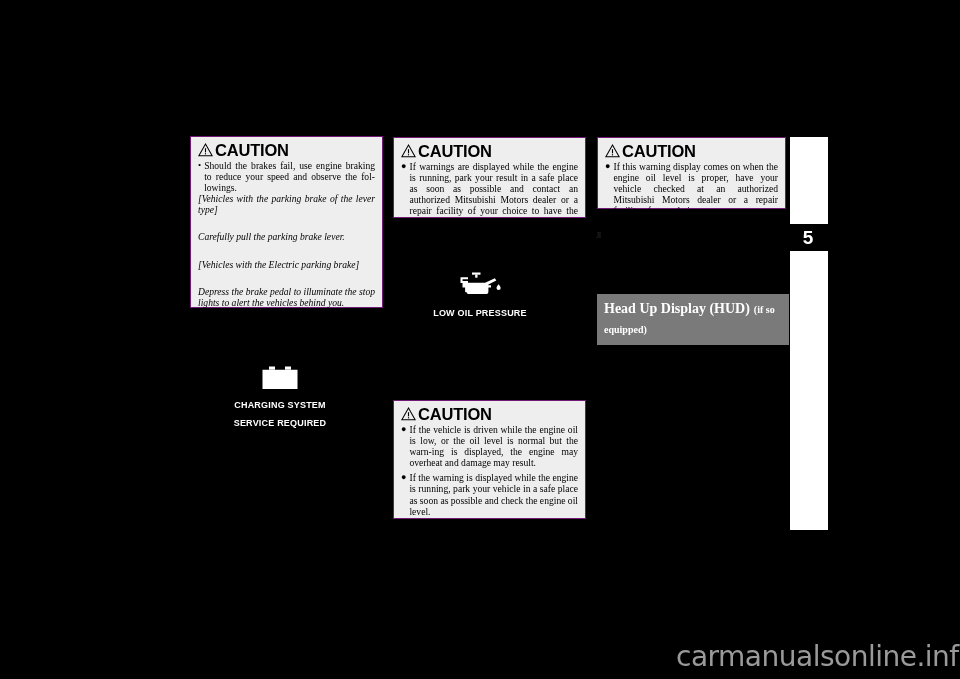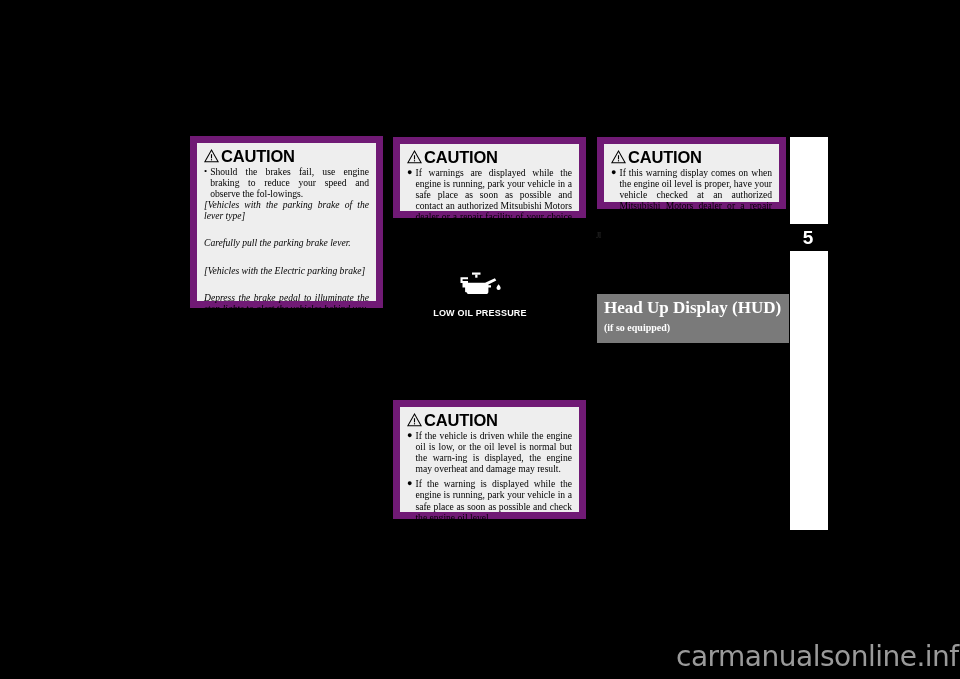--- a/index.html
+++ b/index.html
@@ -46,21 +46,21 @@
     font-size: 19px;
     line-height: 27px;
     text-align: center;
     letter-spacing: 0px;
   }
 
   
   .caution-box {
     position: absolute;
     background: #eeeeee;
-    border: 7px solid #701a75;
+    border: 1px solid #701a75;
     box-sizing: border-box;
     padding: 4px 7px 6px 7px;
     color: #000000;
   }
   .caution-head {
     display: flex;
     align-items: center;
     gap: 2px;
     margin-bottom: 1px;
   }
@@ -139,21 +139,21 @@
     top: 294px;
     width: 192px;
     padding: 5px 6px 6px 7px;
     box-sizing: border-box;
     background: #7a7a7a;
     color: #ffffff;
   }
   .section-heading .main {
     font-family: "Liberation Serif", serif;
     font-weight: bold;
-    font-size: 17px;
+    font-size: 14px;
     line-height: 18px;
   }
   .section-heading .sub {
     font-family: "Liberation Serif", serif;
     font-weight: bold;
     font-size: 10px;
     line-height: 18px;
   }
 
   
@@ -219,21 +219,21 @@
           <path d="M8 1.1 L15.1 13.6 L0.9 13.6 Z" fill="none" stroke="#000" stroke-width="1.1"></path>
           <rect x="7.4" y="5.6" width="1.2" height="4.4" fill="#000"></rect>
           <rect x="7.4" y="10.9" width="1.2" height="1.3" fill="#000"></rect>
         </svg>
       </span>
       <span class="caution-title">CAUTION</span>
     </div>
     <div class="caution-body">
       <div class="bullet-row">
         <span class="bullet-dot">●</span>
-        <span class="bullet-text">If warnings are displayed while the engine is running, park your vehicle in a safe place as soon as possible and contact an authorized Mitsubishi Motors dealer or a repair facility of your choice to have the system checked.</span>
+        <span class="bullet-text">If warnings are displayed while the engine is running, park your result in a safe place as soon as possible and contact an authorized Mitsubishi Motors dealer or a repair facility of your choice to have the system checked.</span>
       </div>
     </div>
   </div>
 
   <div class="caution-box" id="caution-oil-level-proper">
     <div class="caution-head">
       <span class="warn-tri">
         <svg viewBox="0 0 16 15" width="15" height="14" aria-hidden="true">
           <path d="M8 1.1 L15.1 13.6 L0.9 13.6 Z" fill="none" stroke="#000" stroke-width="1.1"></path>
           <rect x="7.4" y="5.6" width="1.2" height="4.4" fill="#000"></rect>
@@ -287,20 +287,40 @@
                    a2.6 2.6 0 0 1 -2.6 2.6 h-16.6 a2.6 2.6 0 0 1 -2.6 -2.6 v-4.0 h-4.1 z
                    M13.1 13.0 h19.3 v6.4 a0.8 0.8 0 0 1 -0.8 0.8 h-17.7 a0.8 0.8 0 0 1 -0.8 -0.8 z"></path>
 
           <path d="M46.6 12.2 c1.1 1.6 2.1 2.7 2.1 3.7 a2.1 2.1 0 0 1 -4.2 0 c0 -1.0 1.0 -2.1 2.1 -3.7 z"></path>
         </g>
       </svg>
     </span>
     <span class="telltale-label">LOW OIL PRESSURE</span>
   </div>
 
+  <div class="telltale" id="telltale-charging-system">
+    <span class="telltale-icon">
+      <svg viewBox="0 0 40 24" width="40" height="24" aria-hidden="true">
+        <g fill="#ffffff">
+
+          <rect x="9" y="0.5" width="6" height="3.2"></rect>
+          <rect x="25" y="0.5" width="6" height="3.2"></rect>
+
+          <path d="M2.5 3.7 h35 v19.3 h-35 z M5.3 6.5 h29.4 v13.7 h-29.4 z"></path>
+
+          <rect x="9.5" y="12.2" width="7.6" height="2.1"></rect>
+
+          <rect x="23.2" y="12.2" width="7.6" height="2.1"></rect>
+          <rect x="25.9" y="9.5" width="2.1" height="7.6"></rect>
+        </g>
+      </svg>
+    </span>
+    <span class="telltale-label">CHARGING SYSTEM
+SERVICE REQUIRED</span>
+  </div>
 
   <div class="section-heading">
     <span class="main">Head Up Display (HUD)</span>
     <span class="sub">(if so equipped)</span>
   </div>
 
   <div class="artifact">JI</div>
 
   <div class="watermark">carmanualsonline.info</div>
 

